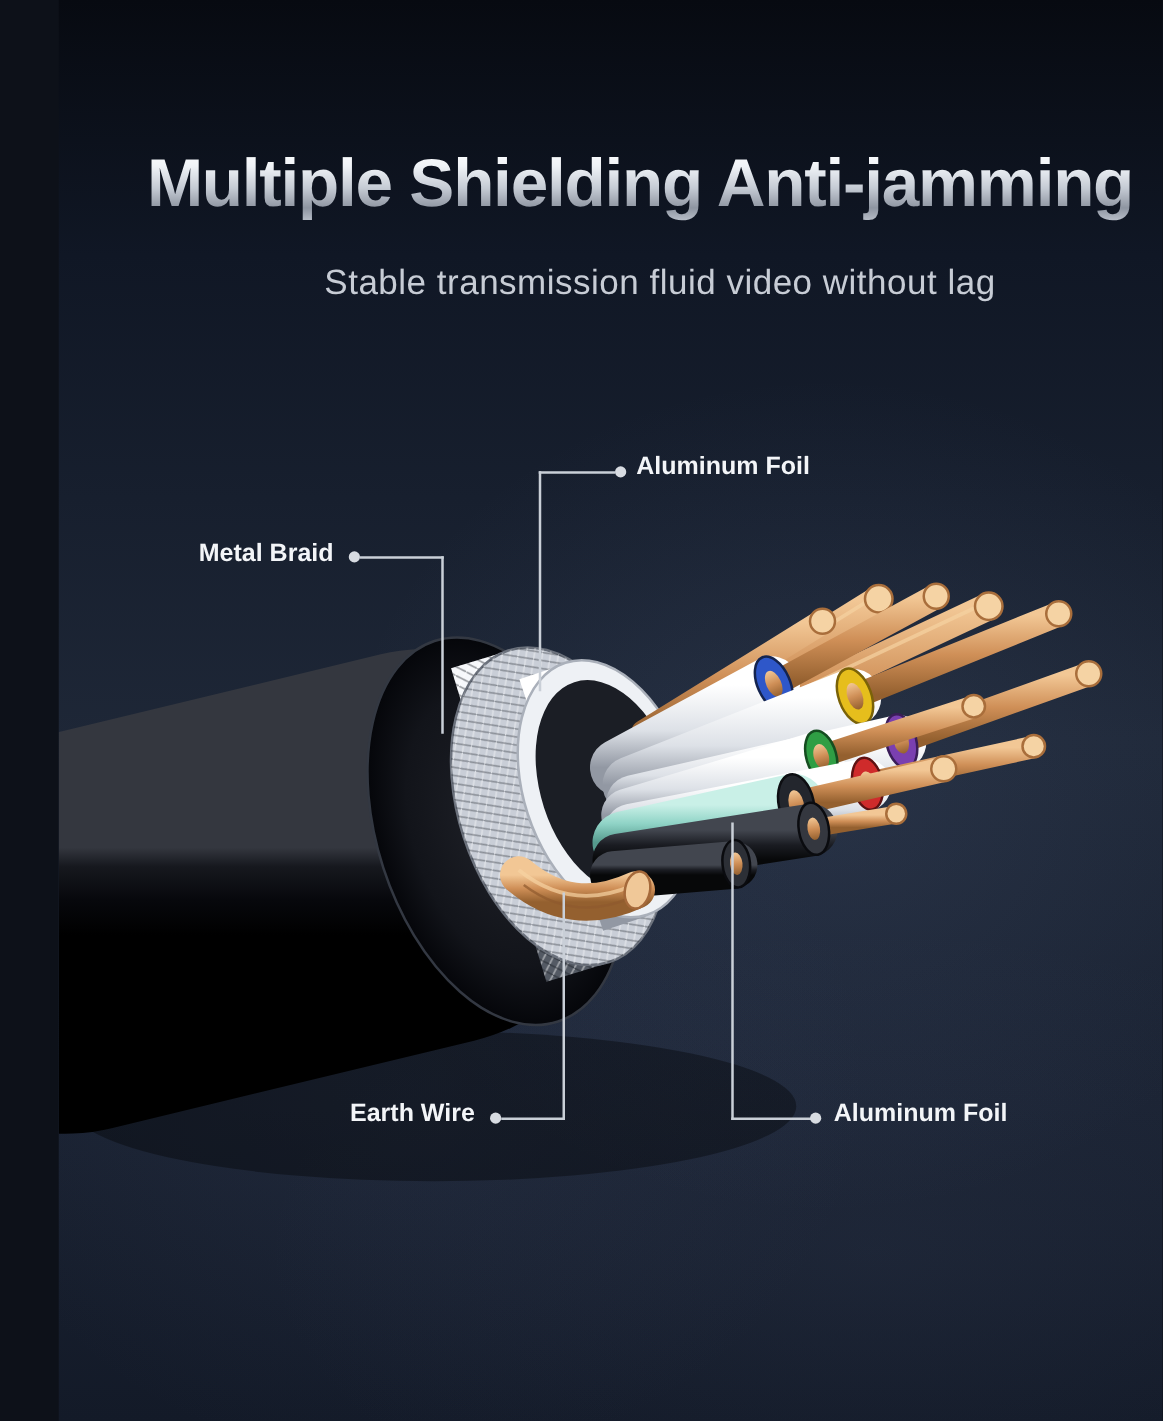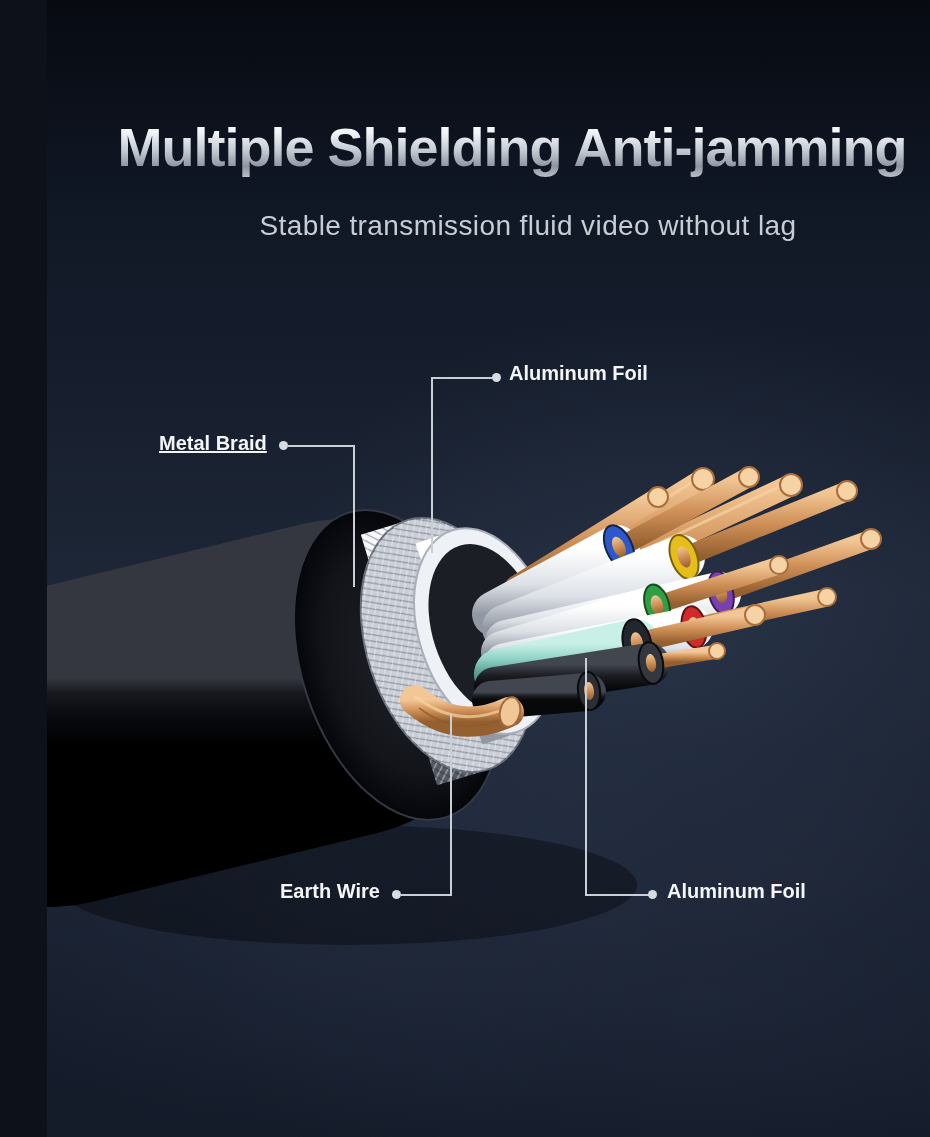--- a/index.html
+++ b/index.html
@@ -192,21 +192,21 @@
   </svg>
 
   <h1 class="title">Multiple Shielding Anti-jamming</h1>
   <p class="subtitle">Stable transmission fluid video without lag</p>
 
   <div class="co-v" style="left:384px; top:377px; height:176px;"></div>
   <div class="co-h" style="left:384px; top:377px; width:61px;"></div>
   <div class="co-dot" style="left:445px; top:373px;"></div>
   <div class="co-label" style="left:462px; top:362px;">Aluminum Foil</div>
 
-  <div class="co-label" style="left:112px; top:432px;text-decoration:underline;">Metal Braid</div>
+  <div class="co-label" style="left:112px; top:432px;">Metal Braid</div>
   <div class="co-dot" style="left:232px; top:441px;"></div>
   <div class="co-h" style="left:241px; top:445px; width:67px;"></div>
   <div class="co-v" style="left:306px; top:445px; height:142px;"></div>
 
   <div class="co-label" style="left:233px; top:880px;">Earth Wire</div>
   <div class="co-dot" style="left:345px; top:890px;"></div>
   <div class="co-h" style="left:354px; top:894px; width:50px;"></div>
   <div class="co-v" style="left:403px; top:714px; height:182px;"></div>
 
   <div class="co-v" style="left:538px; top:658px; height:238px;"></div>

